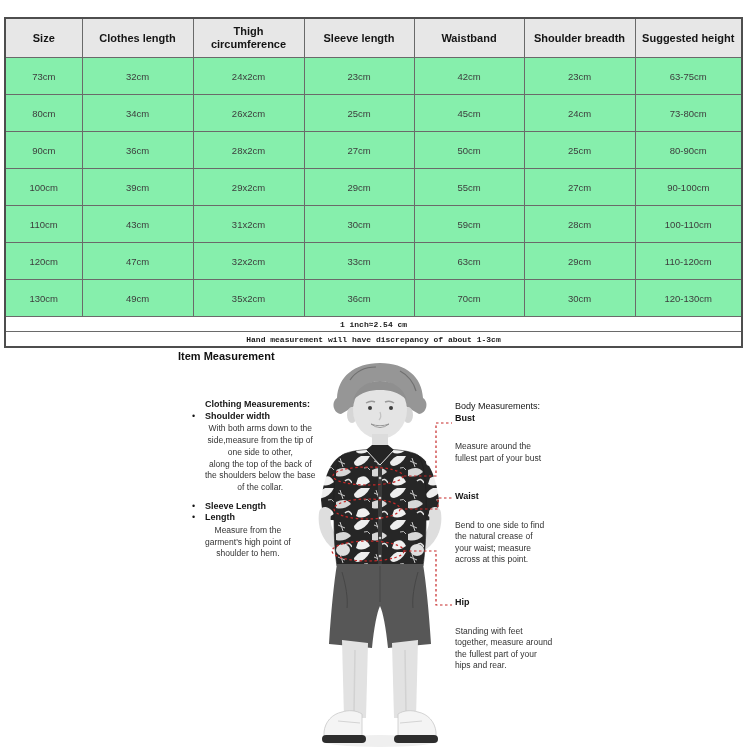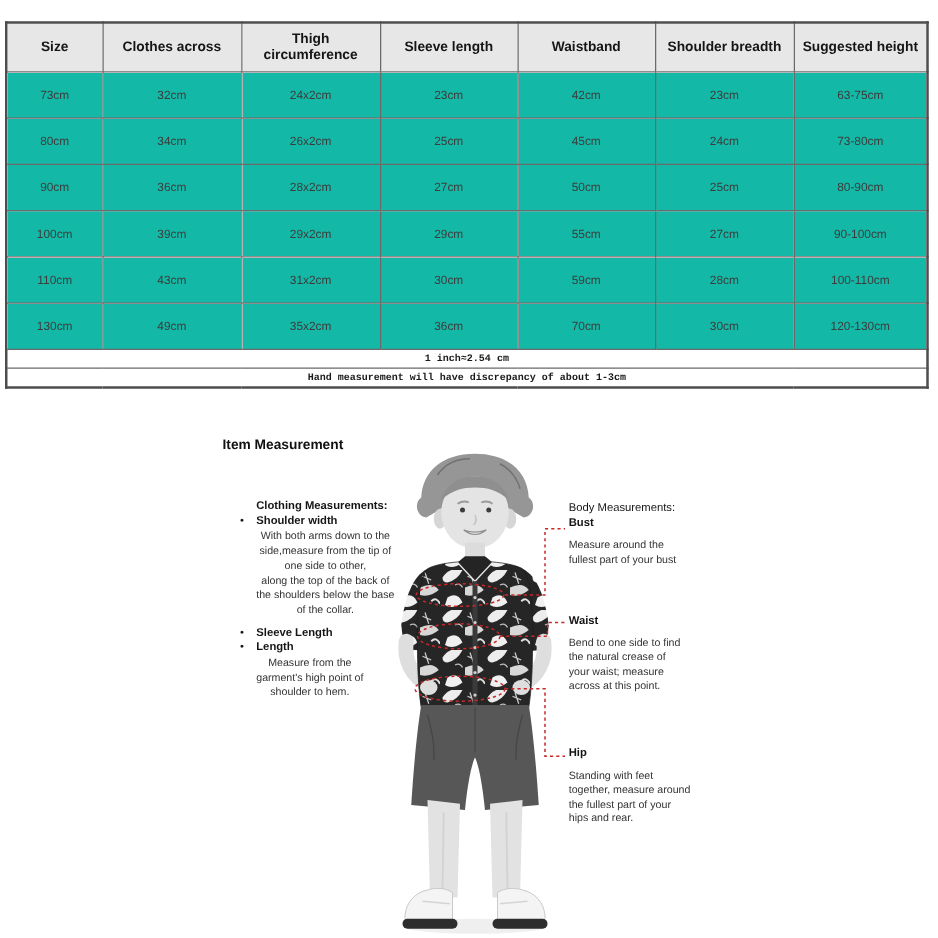--- a/index.html
+++ b/index.html
@@ -16,21 +16,21 @@
   }
   table.size-table th, table.size-table td {
     border:1px solid #6a6a6a; text-align:center; vertical-align:middle;
     padding:0 2px; overflow:hidden;
   }
   table.size-table thead th {
     background:#e7e7e7; color:#151515; font-weight:bold; font-size:11px;
     height:38px; line-height:13px;
   }
   table.size-table tbody td {
-    font-size:9.5px; color:#3c3c3c; height:36px; background:#14b8a6;
+    font-size:9.5px; color:#3c3c3c; height:36px; background:#86efac;
   }
   table.size-table tfoot td {
     font-family:"Liberation Mono", monospace; font-weight:bold;
     font-size:8px; color:#1a1a1a; height:14px; background:#fff;
   }
 
   
   .section-title {
     position:absolute; left:178px; top:350px;
     font-size:11px; font-weight:bold; color:#111;
@@ -47,21 +47,21 @@
   .c-item .bullet { width:13px; flex:0 0 13px; font-size:9px; color:#151515; line-height:11.7px; }
   .c-item .label { font-weight:bold; font-size:9px; color:#151515; }
   .c-item .text  { white-space:pre-line; margin:1px 0 7px 0;text-align:center; }
 
   .b-item {
     position:absolute; left:455px; width:122px;
     font-size:8.5px; color:#333; line-height:11.5px;
   }
   .b-item .group-heading { font-weight:normal; font-size:9px; color:#151515; }
   .b-item .label { font-weight:bold; font-size:9px; color:#151515; }
-  .b-item .text  { white-space:pre-line; margin-top:6px; }
+  .b-item .text  { white-space:pre-line; margin-top:17px; }
   .b-bust  { top:401px; }
   .b-waist { top:491px; }
   .b-hip   { top:597px; }
 
   .model-svg { position:absolute; left:280px; top:360px; }
   .anno-overlay { position:absolute; left:0; top:0; pointer-events:none; }
   .anno { stroke:var(--anno,#c62828); fill:none; stroke-width:1.2; stroke-dasharray:2.5 2.5; }
 </style>
 </head>
 <body>
@@ -75,21 +75,21 @@
           <col style="width:111px">
           <col style="width:111px">
         <col style="width:110px">
           <col style="width:110px">
           <col style="width:111px">
           <col>
       </colgroup>
       <thead>
         <tr>
           <th>Size</th>
-          <th>Clothes across</th>
+          <th>Clothes length</th>
           <th>Thigh circumference</th>
           <th>Sleeve length</th>
           <th>Waistband</th>
           <th>Shoulder breadth</th>
           <th>Suggested height</th>
         </tr>
       </thead>
       <tbody>
           <tr>
             <td>73cm</td>
@@ -128,20 +128,29 @@
             <td>90-100cm</td>
           </tr>
           <tr>
             <td>110cm</td>
             <td>43cm</td>
             <td>31x2cm</td>
             <td>30cm</td>
             <td>59cm</td>
             <td>28cm</td>
             <td>100-110cm</td>
+          </tr>
+          <tr>
+            <td>120cm</td>
+            <td>47cm</td>
+            <td>32x2cm</td>
+            <td>33cm</td>
+            <td>63cm</td>
+            <td>29cm</td>
+            <td>110-120cm</td>
           </tr>
           <tr>
             <td>130cm</td>
             <td>49cm</td>
             <td>35x2cm</td>
             <td>36cm</td>
             <td>70cm</td>
             <td>30cm</td>
             <td>120-130cm</td>
           </tr>

